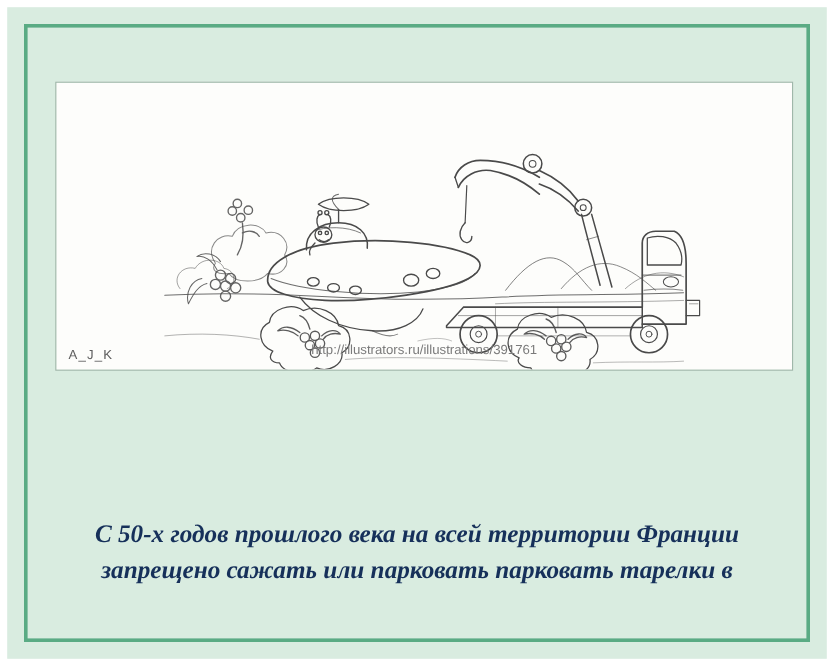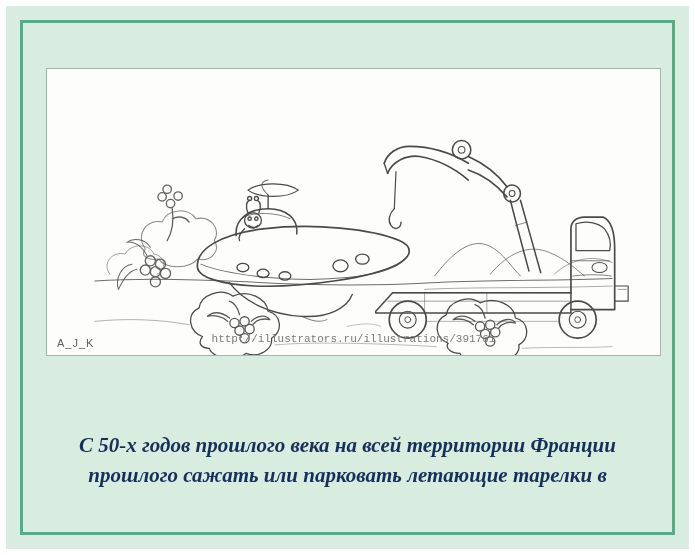--- a/index.html
+++ b/index.html
@@ -29,21 +29,21 @@
     bottom: 14px;
     border: 3px solid #5aab84;
     box-sizing: border-box;
     background: #d9ece0;
   }
   .illustration {
     position: absolute;
     left: 40px;
     top: 62px;
     width: 615px;
-    height: 288px;
+    height: 241px;
     background: #fdfdfb;
     border: 1px solid #9fb8aa;
     box-sizing: border-box;
     overflow: hidden;
   }
   .illustration svg {
     display: block;
     width: 100%;
     height: 100%;
   }
@@ -55,21 +55,21 @@
     font-size: 11px;
     color: #5d5d5d;
     letter-spacing: 1px;
   }
   .watermark {
     position: absolute;
     left: 0;
     right: 0;
     bottom: 10px;
     text-align: center;
-    font-family: Liberation Mono, monospace;
+    font-family: Liberation Sans, sans-serif;
     font-size: 11px;
     color: #7a7a7a;
   }
   .caption {
     position: absolute;
     left: 30px;
     right: 30px;
     top: 425px;
     text-align: center;
     font-family: "Liberation Serif", serif;
@@ -224,15 +224,15 @@
         <path d="M300 306 C 318 302, 330 302, 340 306" stroke-width="1" opacity="0.4"></path>
       </g>
     </svg>
 
     <div class="sig">A_J_K</div>
     <div class="watermark">http://illustrators.ru/illustrations/391761</div>
   </div>
 
   <div class="caption">
     <span class="line">С 50-х годов прошлого века на всей территории Франции</span>
-    <span class="line">прошлого сажать или парковать летающие тарелки в</span>
+    <span class="line">запрещено сажать или парковать парковать тарелки в</span>
   </div>
 </div>
 
 </body></html>

